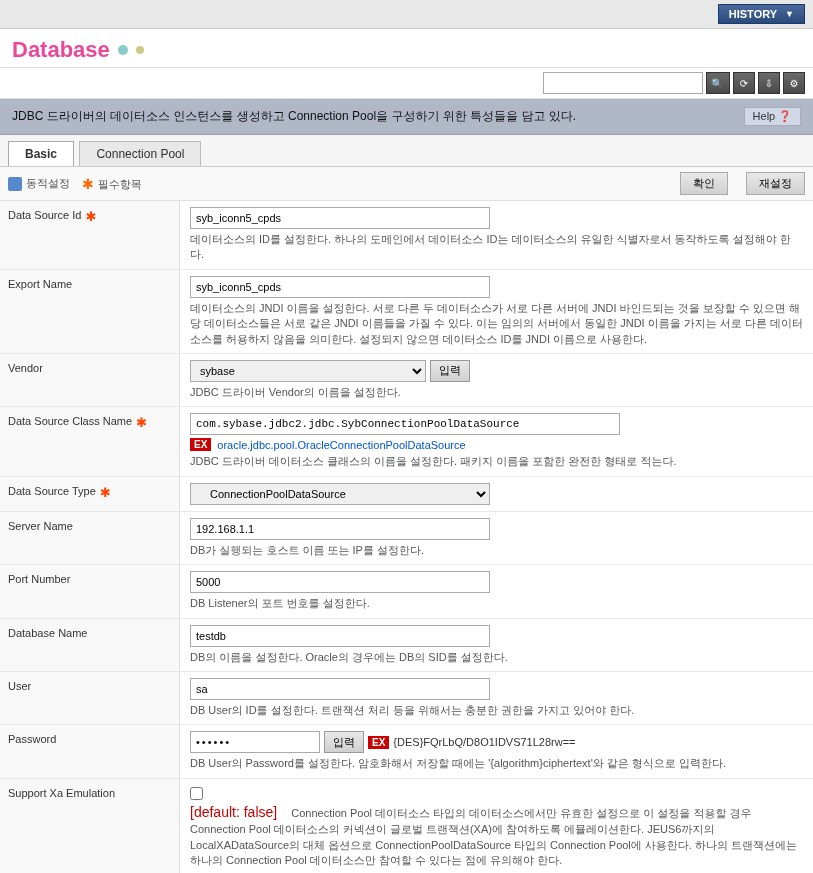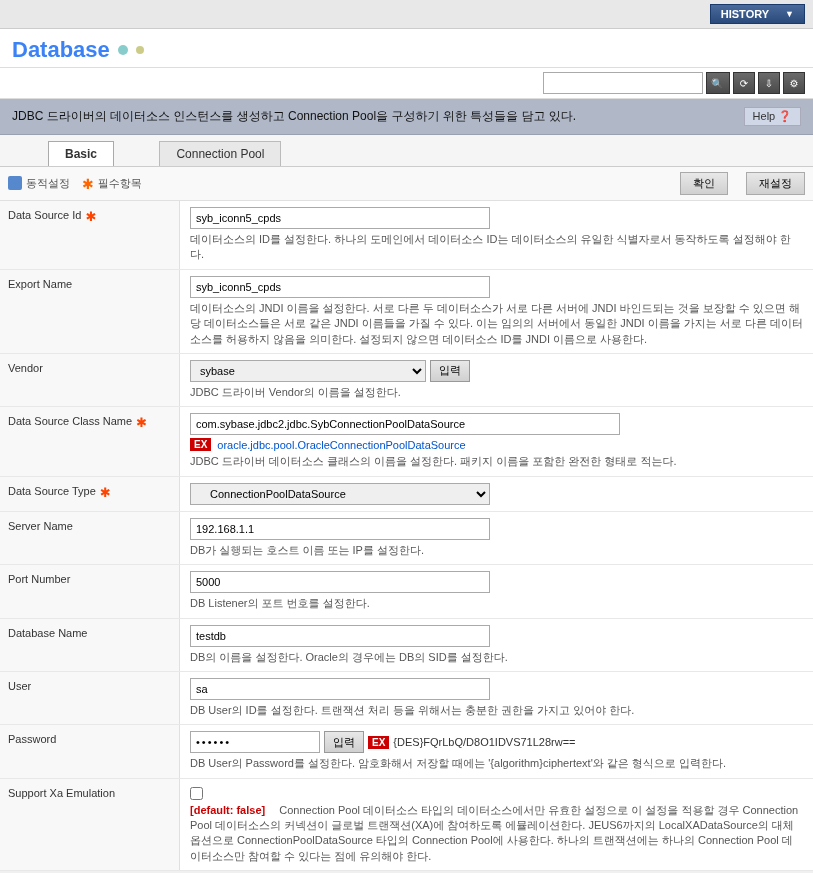--- a/index.html
+++ b/index.html
@@ -1,47 +1,47 @@
 <!DOCTYPE html>
 <html><head>
   <meta charset="utf-8">
   <style>
     * { box-sizing: border-box; margin: 0; padding: 0; }
     body { font-family: '맑은 고딕', 'Malgun Gothic', Arial, sans-serif; font-size: 12px; background: #f0f0f0; color: #333; }
 
     
     .top-bar { background: #e8e8e8; padding: 4px 8px; display: flex; justify-content: flex-end; align-items: center; border-bottom: 1px solid #ccc; }
-    .history-btn { background: linear-gradient(to bottom, #4a6a9c, #2a4a7c); color: white; font-size: 11px; font-weight: bold; padding: 3px 10px; border: 1px solid #1a3a6c; cursor: pointer; display: flex; align-items: center; gap: 16px; }
+    .history-btn { background: linear-gradient(to bottom, #4a6a9c, #2a4a7c); color: white; font-size: 11px; font-weight: bold; padding: 3px 10px; border: 1px solid #1a3a6c; cursor: pointer; display: flex; align-items: center; gap: 8px; }
     .history-btn .arrow { font-size: 9px; }
 
     
     .page-header { background: white; padding: 8px 12px 4px 12px; display: flex; align-items: center; gap: 8px; border-bottom: 1px solid #ddd; }
-    .page-title { font-size: 22px; font-weight: bold; color: #3b82f6; }
+    .page-title { font-size: 22px; font-weight: bold; color: #ec4899; }
     .dot-green { width: 10px; height: 10px; border-radius: 50%; background: #8cc; display: inline-block; }
     .dot-yellow { width: 8px; height: 8px; border-radius: 50%; background: #cc8; display: inline-block; }
 
     
     .search-bar { background: white; padding: 4px 8px; display: flex; justify-content: flex-end; align-items: center; gap: 3px; border-bottom: 1px solid #ddd; }
     .search-input { border: 1px solid #aaa; padding: 2px 4px; width: 160px; height: 22px; font-size: 11px; }
     .icon-btn { background: linear-gradient(to bottom, #6a6a6a, #4a4a4a); border: 1px solid #333; color: white; padding: 2px 5px; cursor: pointer; height: 22px; font-size: 10px; min-width: 22px; }
 
     
     .desc-bar { background: #b0b8c8; padding: 8px 12px; display: flex; justify-content: space-between; align-items: center; border-bottom: 1px solid #99a0b0; }
     .desc-text { color: #111; font-size: 12px; font-weight: 500; }
     .help-btn { background: #d0d8e8; border: 1px solid #aab; padding: 2px 8px; cursor: pointer; font-size: 11px; color: #333; }
 
     
     .tabs-bar { background: #f5f5f5; padding: 6px 8px 0 8px; border-bottom: 1px solid #ccc; }
-    .tab { display: inline-block; padding: 5px 16px; border: 1px solid #bbb; border-bottom: none; cursor: pointer; font-size: 12px; background: #e8e8e8; margin-right: 2px; margin-left: 40px; }
+    .tab { display: inline-block; padding: 5px 16px; border: 1px solid #bbb; border-bottom: none; cursor: pointer; font-size: 12px; background: #e8e8e8; margin-right: 2px; }
     .tab.active { background: white; border-color: #aaa; font-weight: bold; }
 
     
     .toolbar { background: #f9f9f9; padding: 5px 8px; display: flex; justify-content: space-between; align-items: center; border-bottom: 1px solid #e0e0e0; }
     .toolbar-left { display: flex; align-items: center; gap: 12px; }
-    .toolbar-item { display: flex; align-items: flex-start; gap: 4px; font-size: 11px; color: #555; cursor: pointer; }
+    .toolbar-item { display: flex; align-items: flex-end; gap: 4px; font-size: 11px; color: #555; cursor: pointer; }
     .dynamic-icon { width: 14px; height: 14px; background: #5588cc; border-radius: 2px; }
     .required-icon { color: #ff6600; font-size: 14px; }
     .toolbar-right { display: flex; gap: 6px; }
     .action-btn { background: linear-gradient(to bottom, #e8e8e8, #d0d0d0); border: 1px solid #aaa; padding: 3px 12px; cursor: pointer; font-size: 11px; margin-left: 12px; }
 
     
     .main-content { background: white; overflow-y: auto; }
 
     
     .form-row { display: flex; border-bottom: 1px solid #e8e8e8; }
@@ -53,35 +53,35 @@
 
     
     .vendor-row { display: flex; align-items: center; gap: 4px; }
     .vendor-select { width: 236px; border: 1px solid #aaa; padding: 3px 5px; font-size: 11px; height: 22px; }
     .input-btn { background: linear-gradient(to bottom, #e8e8e8, #d0d0d0); border: 1px solid #999; padding: 2px 8px; cursor: pointer; font-size: 11px; height: 22px; }
 
     
     .class-name-block { display: flex; align-items: center; gap: 6px; margin-bottom: 2px; }
     .ex-badge { background: #cc0000; color: white; font-size: 10px; font-weight: bold; padding: 1px 4px; }
     .class-name-example { font-size: 11px; color: #0055cc; }
-    .class-input { width: 430px; border: 1px solid #aaa; padding: 3px 5px; font-size: 11px; height: 22px; }
+    .class-input { width: 430px; border: 1px solid #aaa; padding: 3px 5px; font-size: 11px; height: 22px; font-family: Liberation Mono, monospace; }
 
     
     .type-select { width: 300px; border: 1px solid #aaa; padding: 3px 15px; font-size: 11px; height: 22px; }
 
     
     .password-row { display: flex; align-items: center; gap: 4px; margin-bottom: 2px; }
     .password-input { width: 130px; border: 1px solid #aaa; padding: 3px 5px; font-size: 11px; height: 22px; letter-spacing: 2px; }
     .enc-badge { background: #cc0000; color: white; font-size: 10px; font-weight: bold; padding: 1px 4px; }
     .enc-text { font-size: 11px; color: #333; }
 
     
     .checkbox-row { display: flex; align-items: flex-start; gap: 6px; margin-bottom: 3px; }
     .checkbox-input { margin-top: 2px; }
-    .default-text { color: #cc0000; font-weight: bold; font-size: 11px; }
+    .default-text { color: #cc0000; font-weight: normal; font-size: 14px; }
   </style>
 </head>
 <body>
 
 <div class="top-bar">
   <button class="history-btn">
     <span>HISTORY</span>
     <span class="arrow">▼</span>
   </button>
 </div>

